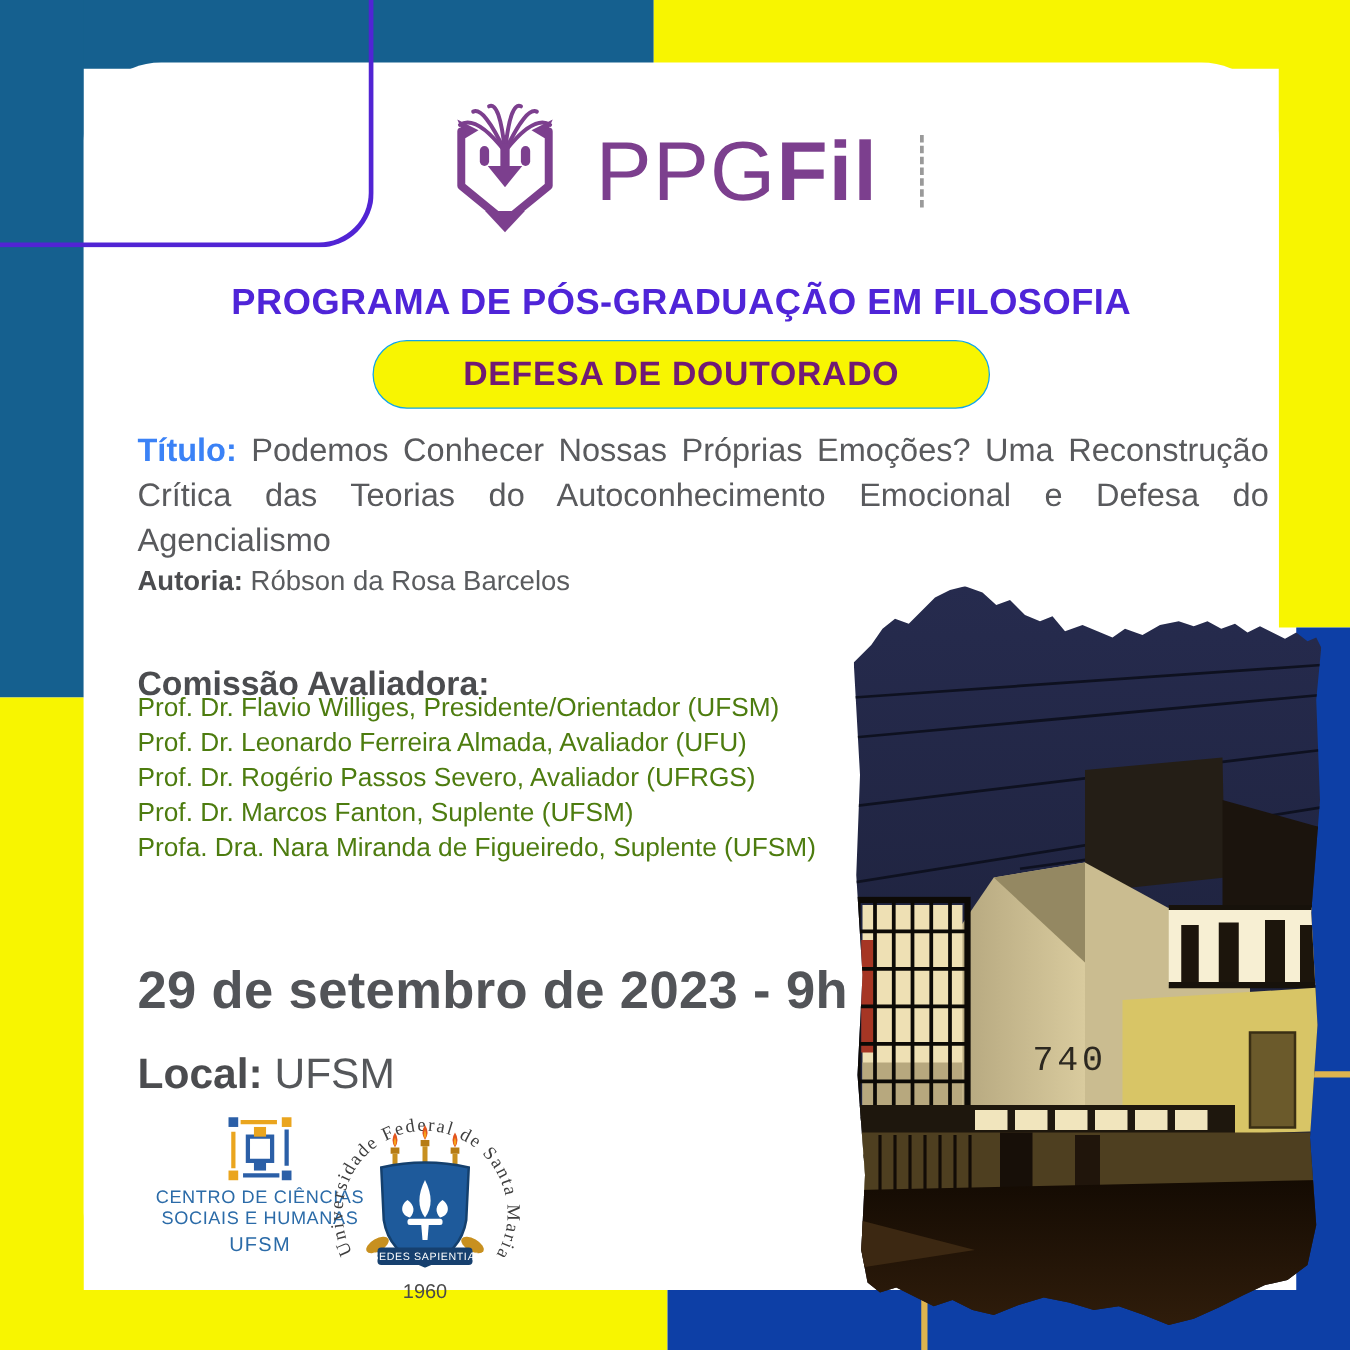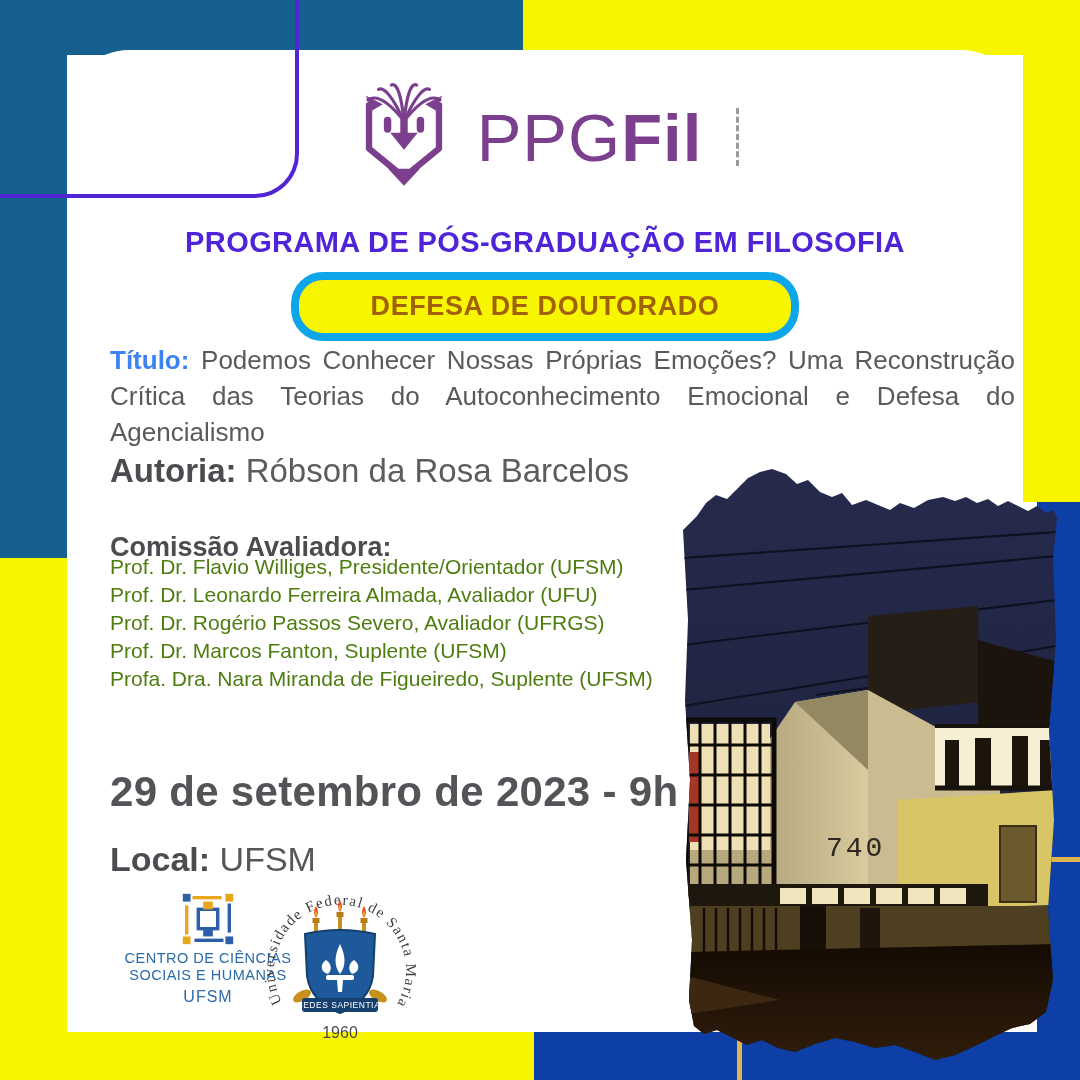--- a/index.html
+++ b/index.html
@@ -33,28 +33,28 @@
   .logo-row{left:67px;top:78px;width:956px;display:flex;justify-content:center;align-items:center;gap:20px;z-index:2;}
   .wordmark{font-size:67px;color:#7c3f8e;letter-spacing:1px;display:flex;align-items:baseline;}
   .wordmark .light{font-weight:400;}
   .wordmark .bold{font-weight:700;}
   .logo-dash{height:58px;width:0;border-left:3px dashed #9a9a9a;margin-left:14px;}
   
   .heading{left:67px;top:226px;width:956px;text-align:center;
     font-size:29px;font-weight:800;color:#4f24d8;letter-spacing:.4px;z-index:2;}
   
   .pill-wrap{left:67px;top:272px;width:956px;display:flex;justify-content:center;z-index:2;}
-  .pill{background:#f8f501;border:8px solid #0ea5e9;border-radius:32px;
-    padding:11px 72px;font-size:27px;font-weight:800;color:#a16207;letter-spacing:.6px;}
+  .pill{background:#f8f501;border:1px solid #0ea5e9;border-radius:32px;
+    padding:11px 72px;font-size:27px;font-weight:800;color:#701a75;letter-spacing:.6px;}
   
   .thesis{left:110px;top:342px;width:905px;font-size:26px;line-height:36px;color:#595a5d;
     text-align:justify;text-align-last:left;z-index:2;}
   .thesis .lbl{font-weight:800;color:#3b82f6;}
   
-  .author{left:110px;top:452px;font-size:33px;color:#5a5c5f;z-index:2;}
+  .author{left:110px;top:452px;font-size:22px;color:#5a5c5f;z-index:2;}
   .author .lbl{font-weight:800;color:#4b4c4f;}
   
   .committee-h{left:110px;top:532px;font-size:27px;font-weight:800;color:#4b4c4f;z-index:2;}
   .committee{left:110px;top:553px;width:600px;font-size:21px;line-height:28px;color:#4d7c0f;z-index:2;}
   
   .date{left:110px;top:768px;font-size:42px;font-weight:800;color:#525458;letter-spacing:.3px;z-index:2;}
   .place{left:110px;top:840px;font-size:34px;color:#55575a;z-index:2;}
   .place .lbl{font-weight:800;color:#4b4c4f;}
   
   .ccsh{left:88px;top:888px;width:240px;display:flex;flex-direction:column;align-items:center;z-index:2;color:#2b6ba8;}

